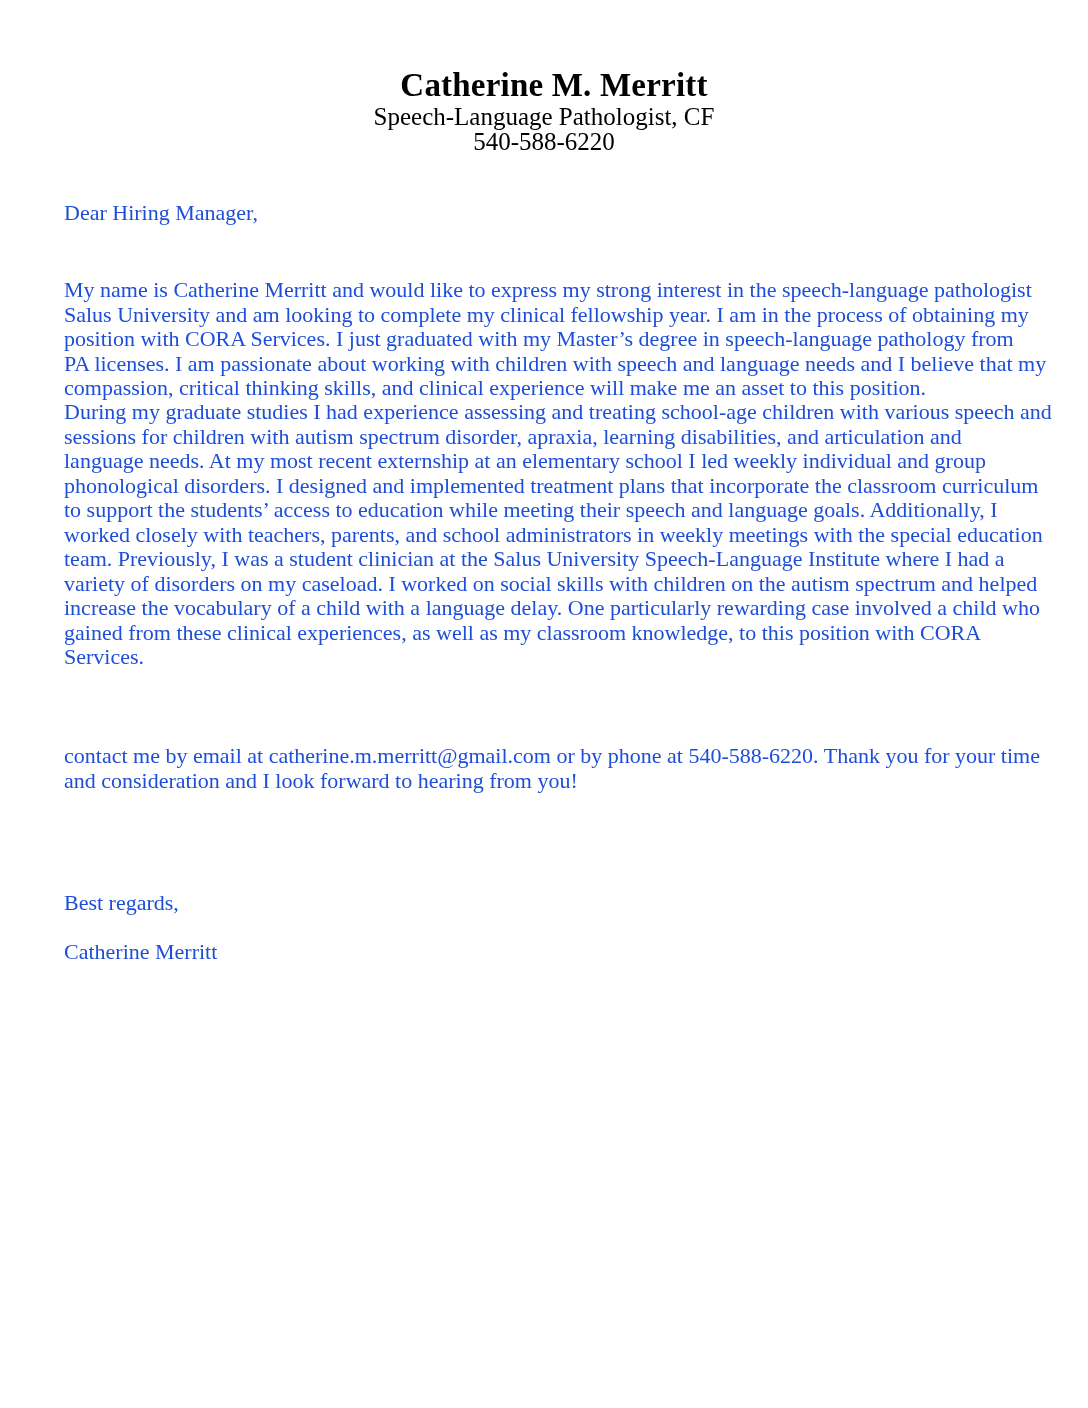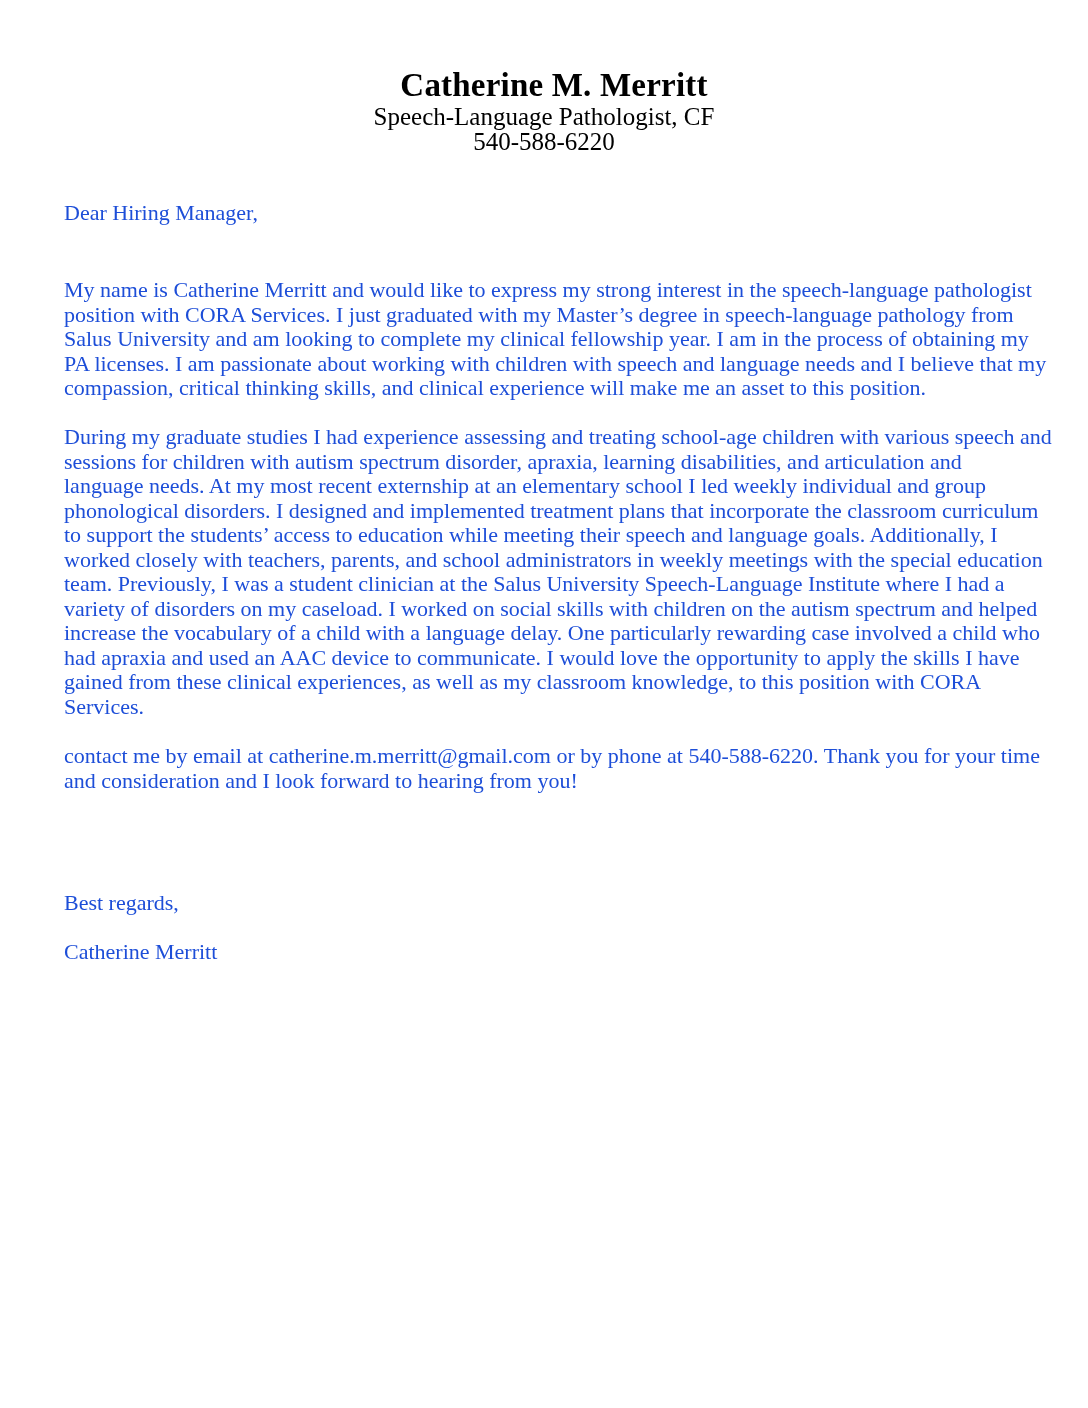--- a/index.html
+++ b/index.html
@@ -66,37 +66,36 @@
     <div class="line">Speech-Language Pathologist, CF</div>
     <div class="line">540-588-6220</div>
   </div>
 
   <div class="body-text" style="top:201px;">
     <span class="ln">Dear Hiring Manager,</span>
   </div>
 
   <div class="body-text" style="top:278px;">
     <span class="ln">My name is Catherine Merritt and would like to express my strong interest in the speech-language pathologist</span>
+    <span class="ln">Salus University and am looking to complete my clinical fellowship year. I am in the process of obtaining my</span>
     <span class="ln">position with CORA Services. I just graduated with my Master’s degree in speech-language pathology from</span>
-    <span class="ln">Salus University and am looking to complete my clinical fellowship year. I am in the process of obtaining my</span>
     <span class="ln">PA licenses. I am passionate about working with children with speech and language needs and I believe that my</span>
     <span class="ln">compassion, critical thinking skills, and clinical experience will make me an asset to this position.</span>
   </div>
 
-  <div class="body-text" style="top:425px;">
+  <div class="body-text" style="top:400px;">
     <span class="ln">During my graduate studies I had experience assessing and treating school-age children with various speech and</span>
     <span class="ln">sessions for children with autism spectrum disorder, apraxia, learning disabilities, and articulation and</span>
     <span class="ln">language needs. At my most recent externship at an elementary school I led weekly individual and group</span>
     <span class="ln">phonological disorders. I designed and implemented treatment plans that incorporate the classroom curriculum</span>
     <span class="ln">to support the students’ access to education while meeting their speech and language goals. Additionally, I</span>
     <span class="ln">worked closely with teachers, parents, and school administrators in weekly meetings with the special education</span>
     <span class="ln">team. Previously, I was a student clinician at the Salus University Speech-Language Institute where I had a</span>
     <span class="ln">variety of disorders on my caseload. I worked on social skills with children on the autism spectrum and helped</span>
     <span class="ln">increase the vocabulary of a child with a language delay. One particularly rewarding case involved a child who</span>
-    <span class="ln">had apraxia and used an AAC device to communicate. I would love the opportunity to apply the skills I have</span>
     <span class="ln">gained from these clinical experiences, as well as my classroom knowledge, to this position with CORA</span>
     <span class="ln">Services.</span>
   </div>
 
   <div class="body-text" style="top:744px;">
     <span class="ln">contact me by email at catherine.m.merritt@gmail.com or by phone at 540-588-6220. Thank you for your time</span>
     <span class="ln">and consideration and I look forward to hearing from you!</span>
   </div>
 
   <div class="body-text" style="top:891px;">

